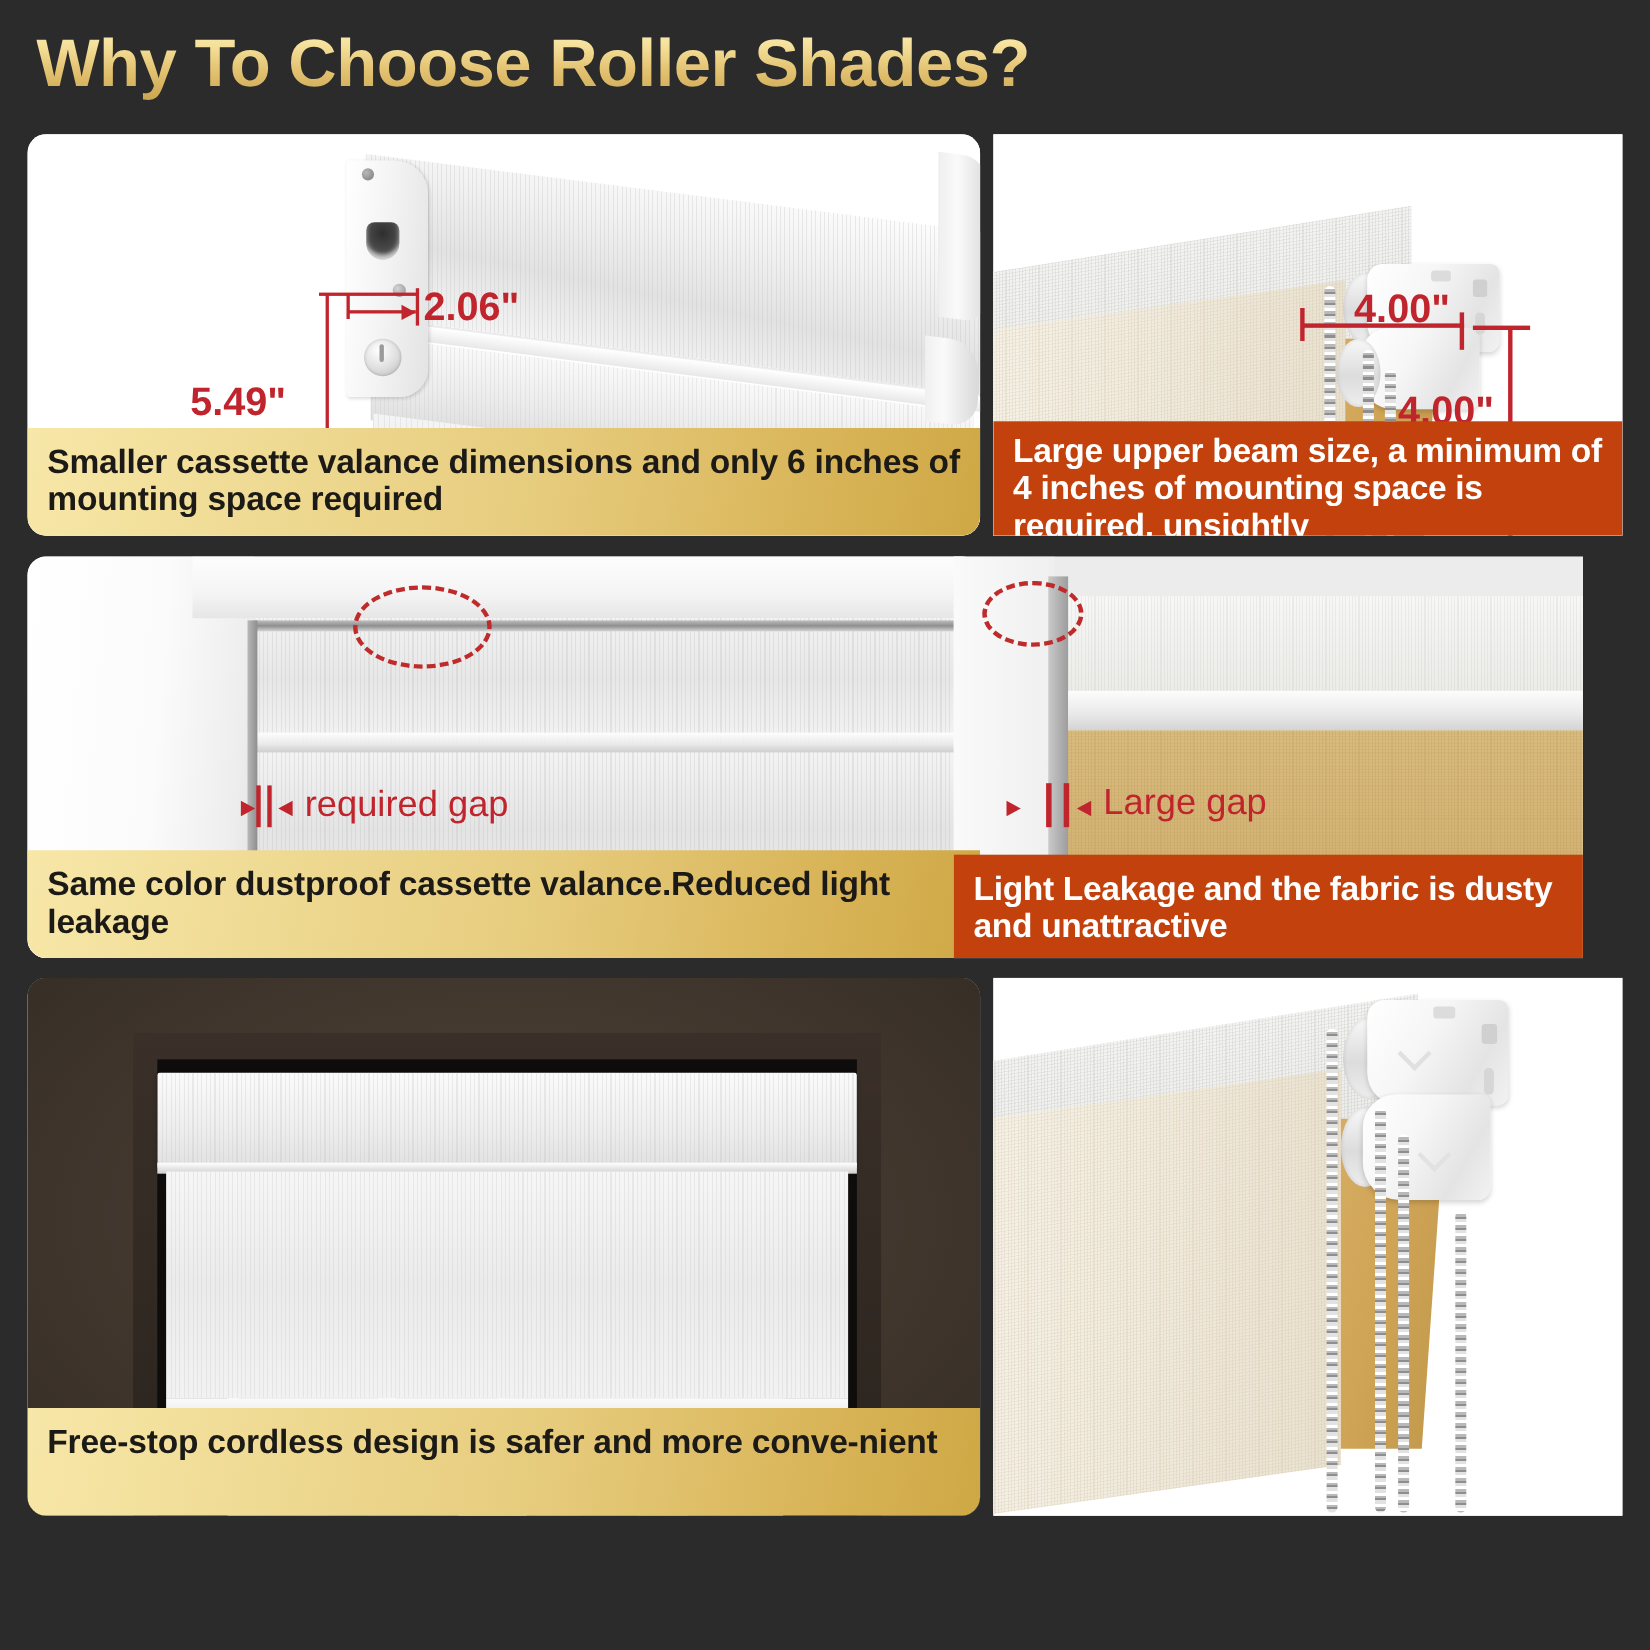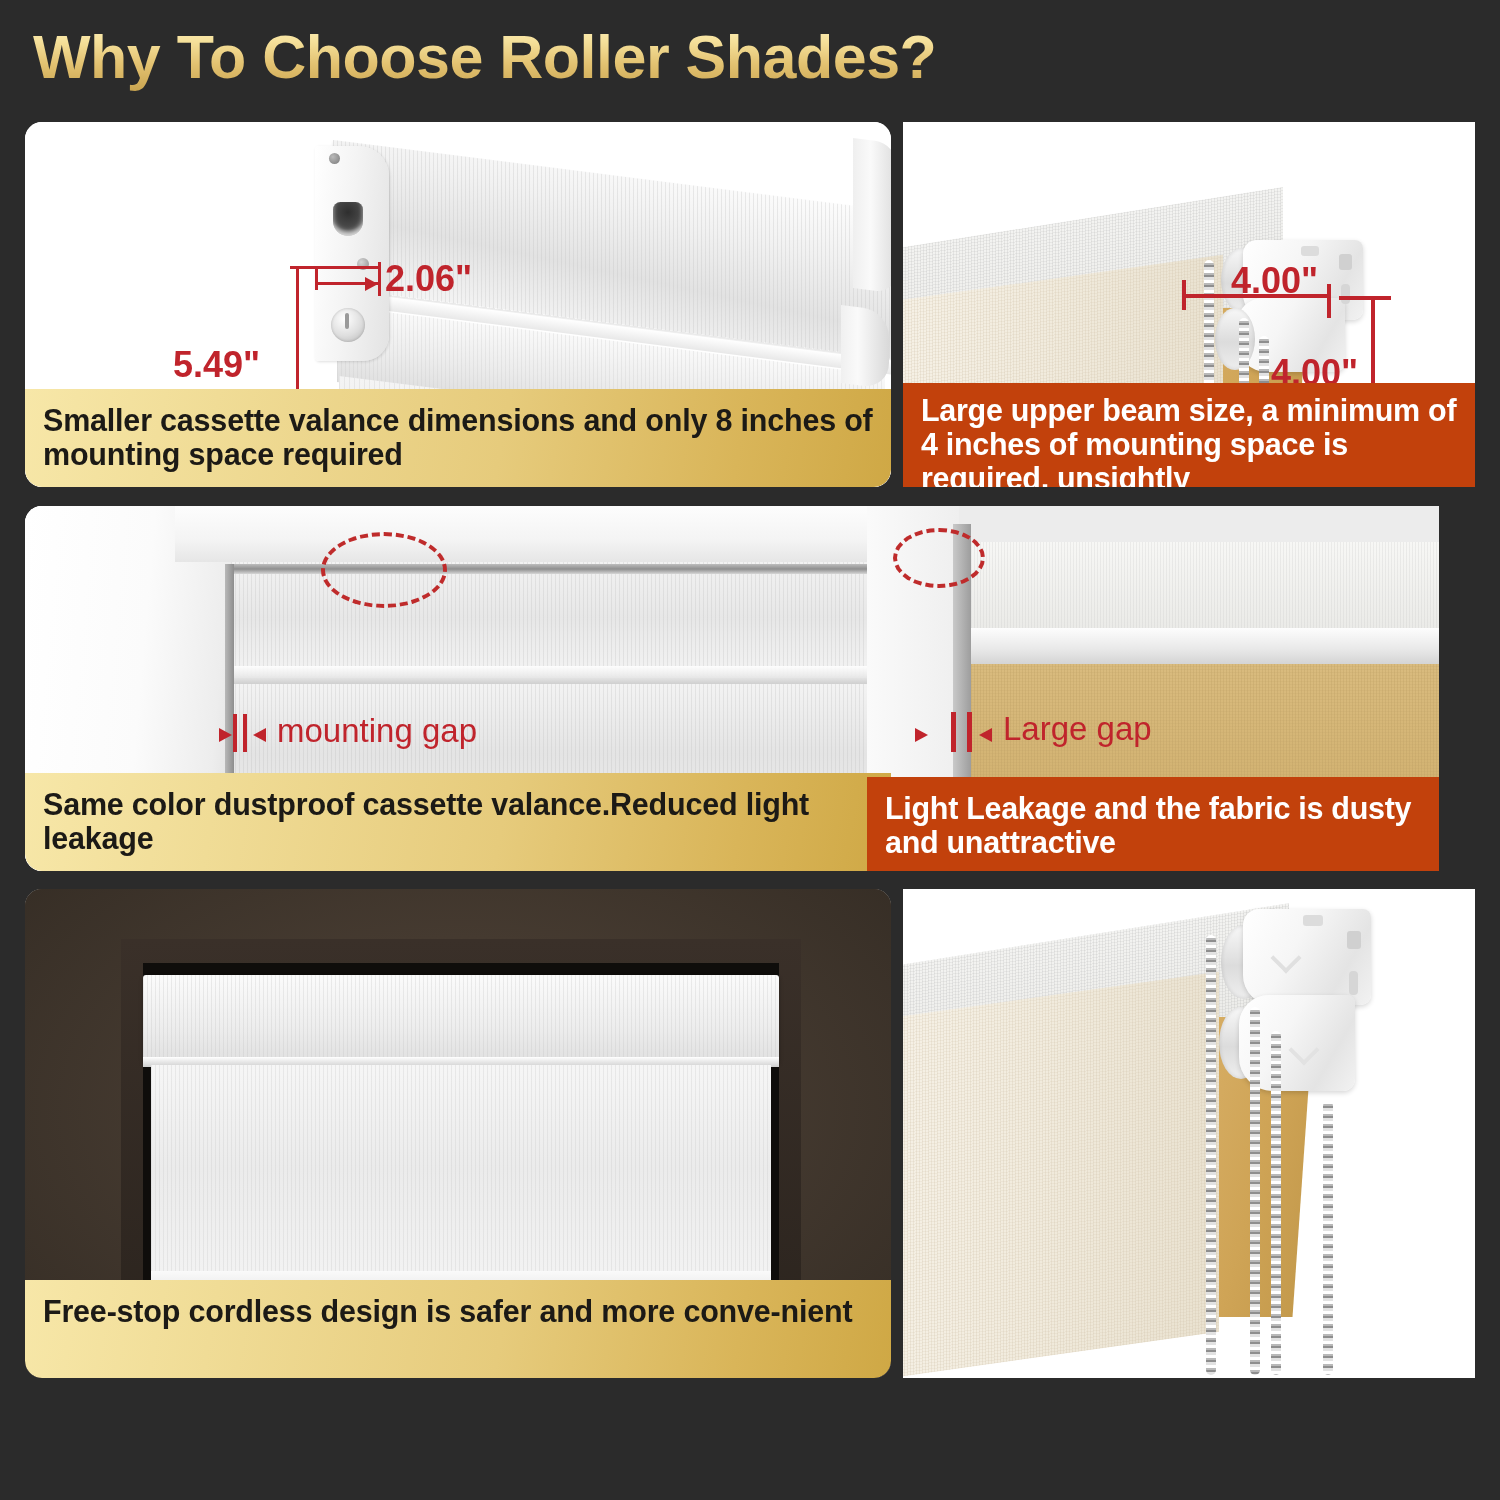--- a/index.html
+++ b/index.html
@@ -303,21 +303,21 @@
     <div class="dimline" style="left:290px;top:146px;width:3px;height:22px;"></div>
     <div class="dimline" style="left:353px;top:140px;width:3px;height:34px;"></div>
     <div class="dimtxt" style="left:360px;top:136px;font-size:36px;">2.06"</div>
 
     <div class="dimline" style="left:271px;top:145px;width:3px;height:200px;"></div>
     <div class="dimline" style="left:265px;top:144px;width:90px;height:3px;"></div>
     <div class="dimline" style="left:250px;top:343px;width:48px;height:3px;"></div>
     <div class="dimtxt" style="left:148px;top:222px;font-size:36px;">5.49"</div>
   </div>
 
-  <div class="cap gold h2">Smaller cassette valance dimensions and only 8 inches of mounting space required</div>
+  <div class="cap gold h2">Smaller cassette valance dimensions and only 6 inches of mounting space required</div>
 </div>
 
 <div class="panel right p-tr">
   <div class="photo">
     <div class="rr-bg"></div>
 
     <div class="rr-fabric-top" style="left:-10px;top:96px;width:390px;height:172px;transform:skewY(-9deg);"></div>
 
     <div class="rr-tan" style="left:268px;top:186px;width:130px;height:180px;transform:skewX(-4deg);"></div>
 
@@ -362,21 +362,21 @@
     <div style="position:absolute;left:200px;top:58px;width:9px;height:210px;background:linear-gradient(90deg,#b8b8b8,#8e8e8e);"></div>
 
   </div>
 
   <div class="ellipse-dash" style="left:296px;top:26px;width:126px;height:76px;"></div>
 
   <div class="arrowR" style="left:194px;top:222px;"></div>
   <div class="dimline" style="left:208px;top:208px;width:4px;height:38px;"></div>
   <div class="dimline" style="left:218px;top:208px;width:4px;height:38px;"></div>
   <div class="arrowL" style="left:228px;top:222px;"></div>
-  <div class="dimtxt" style="left:252px;top:206px;font-size:33px;font-weight:normal;">mounting gap</div>
+  <div class="dimtxt" style="left:252px;top:206px;font-size:33px;font-weight:normal;">required gap</div>
 
   <div class="cap gold h2">Same color dustproof cassette valance.Reduced light leakage</div>
 </div>
 
 <div class="panel right p-mr">
   <div class="photo">
     <div class="mr-bg"></div>
     <div style="position:absolute;left:0;top:0;width:92px;height:100%;background:linear-gradient(90deg,#fafafa,#efefef);"></div>
     <div style="position:absolute;left:86px;top:18px;width:18px;height:260px;background:linear-gradient(90deg,#c9c9c9,#9d9d9d);"></div>
     <div style="position:absolute;left:104px;top:36px;right:0;height:86px;

